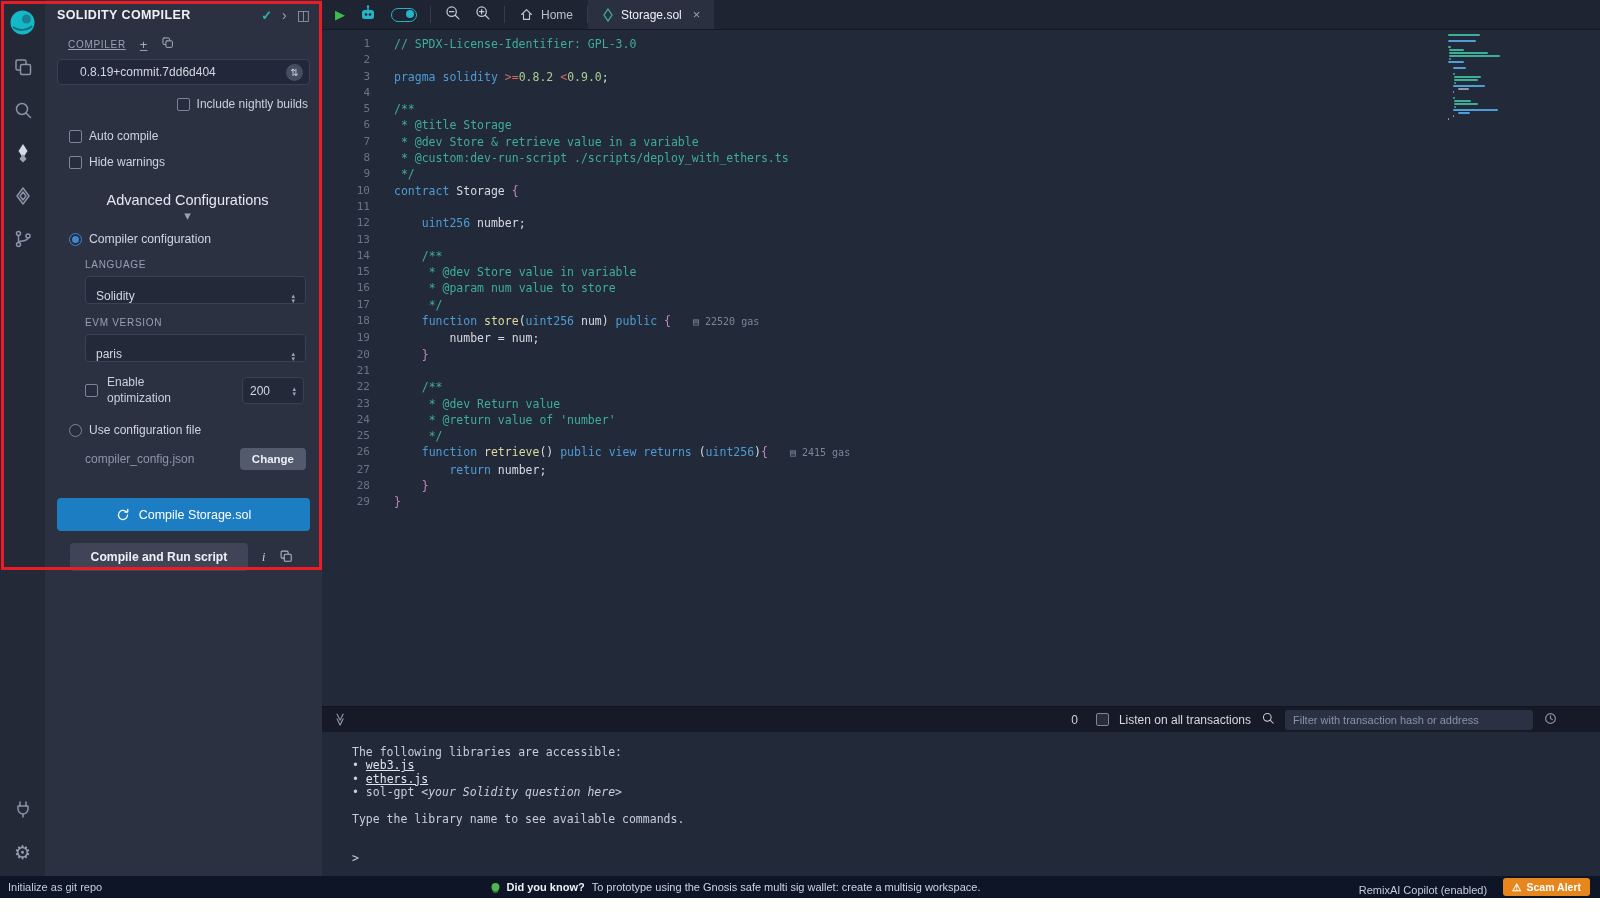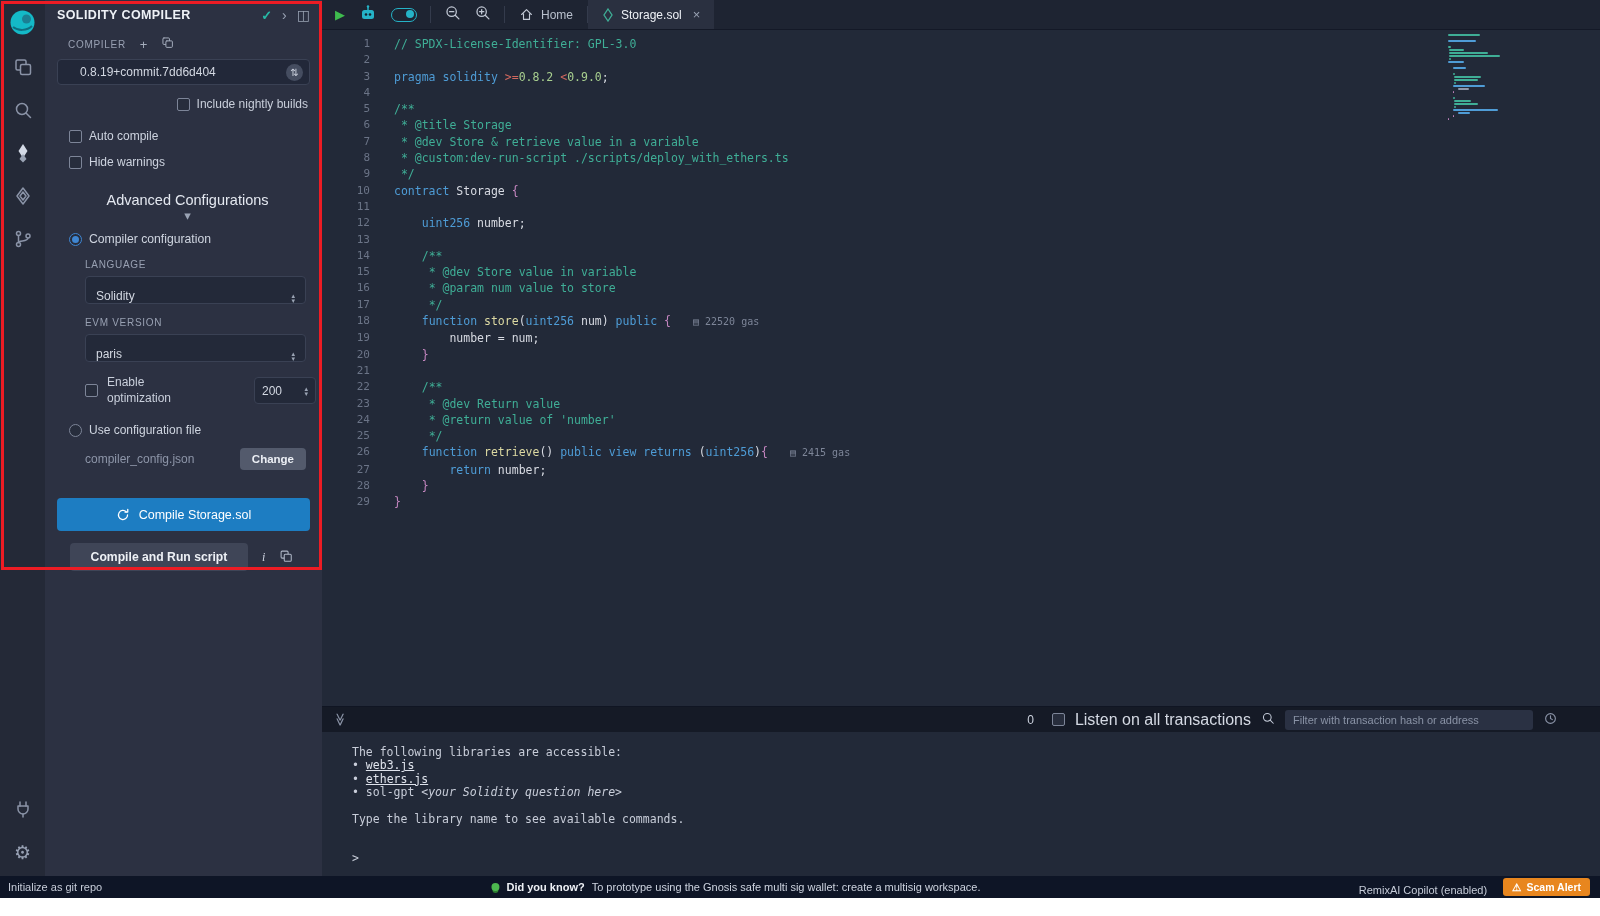--- a/index.html
+++ b/index.html
@@ -22,21 +22,21 @@
 
   
   .panel { position: absolute; left: 45px; top: 0; width: 277px; height: 876px; background: #2c3142;
            color: #cdd3df; font-size: 12px; }
   .panel-header { height: 30px; display: flex; align-items: center; padding: 0 12px; gap: 10px; }
   .panel-title { flex: 1; font-size: 12.5px; font-weight: bold; color: #eef1f6; letter-spacing: 0.4px; }
   .hdr-check { color: #27b8a5; font-size: 13px; font-weight: bold; }
   .hdr-icon { color: #9aa3b4; font-size: 14px; cursor: pointer; }
 
   .compiler-row { margin: 6px 16px 0 23px; display: flex; align-items: center; gap: 14px;
-                  font-size: 10px; letter-spacing: 0.7px; color: #98a0b2; }
+                  font-size: 10px; letter-spacing: 0.7px; color: #98a0b2; text-decoration: underline; }
   .compiler-row .mini-ic { color: #a6aebd; font-size: 13px; letter-spacing: 0; cursor: pointer; }
 
   .version-select { margin: 7px 12px 0 12px; height: 26px; background: #222839; border: 1px solid #3a4154;
                     border-radius: 4px; display: flex; align-items: center; padding: 0 6px 0 22px;
                     color: #d3d8e2; cursor: pointer; }
   .version-select .vtext { flex: 1; }
   .vs-circle { width: 17px; height: 17px; border-radius: 50%; background: #454d60; color: #cfd5e1;
                font-size: 10px; display: flex; align-items: center; justify-content: center; }
 
   .row { display: flex; align-items: center; gap: 7px; }
@@ -55,21 +55,21 @@
   .adv-title { flex: 1; font-size: 14.5px; color: #e4e8f0; }
   .adv-chevron { color: #9aa3b4; font-size: 13px; }
 
   .radio-row1 { margin: 9px 0 0 24px; color: #ced4df; font-size: 12.2px; }
   .small-label { margin: 13px 0 0 40px; font-size: 10px; letter-spacing: 0.7px; color: #98a0b2; }
   .select-box { margin: 6px 16px 0 40px; height: 28px; background: #232939; border: 1px solid #3a4154;
                 border-radius: 4px; display: flex; align-items: flex-end; padding: 0 10px; color: #d3d8e2; cursor: pointer; }
   .select-box .stext { flex: 1; }
   .caret-stack { display: flex; flex-direction: column; line-height: 5px; font-size: 7px; color: #9aa3b4; }
 
-  .opt-row { margin: 13px 6px 0 40px; display: flex; align-items: center; }
+  .opt-row { margin: 13px 18px 0 40px; display: flex; align-items: center; }
   .opt-label { width: 86px; margin-left: 9px; line-height: 1.3; color: #c9cfdb; }
   .num-input { margin-left: auto; width: 62px; height: 27px; background: #232939; border: 1px solid #3a4154;
                border-radius: 4px; display: flex; align-items: center; padding: 0 7px; color: #d3d8e2; cursor: text; }
   .num-input .ntext { flex: 1; }
 
   .radio-row2 { margin: 17px 0 0 24px; color: #ced4df; }
   .config-row { margin: 11px 16px 0 40px; display: flex; align-items: center; }
   .config-name { color: #8d95a8; }
   .change-btn { margin-left: auto; background: #535a6c; color: #eceff5; font-size: 11.5px; font-weight: bold;
                 padding: 5px 12px; border-radius: 4px; cursor: pointer; }
@@ -113,21 +113,21 @@
   .gas { color: #7d8598; font-size: 10px; margin-left: 22px; }
 
   .minimap { position: absolute; top: 4px; right: 82px; width: 70px; }
   .mm-line { height: 2px; margin-bottom: 1px; border-radius: 1px; }
 
   .term-toolbar { flex: none; height: 26px; background: #151a26; display: flex; align-items: center;
                   padding: 0 42px 0 12px; color: #ccd2de; font-size: 12px; border-top: 1px solid #101523; }
   .dbl-chevron { color: #8a93a6; font-size: 13px; transform: rotate(90deg); cursor: pointer; }
   .tt-right { margin-left: auto; display: flex; align-items: center; gap: 10px; }
   .tt-badge { color: #ccd2de; margin-right: 8px; }
-  .listen-label { color: #d4d9e3; font-size: 16px; }
+  .listen-label { color: #d4d9e3; font-size: 12px; }
   .filter-input { width: 248px; height: 20px; background: #2a3143; border: none; border-radius: 3px;
                   color: #c3c9d6; font-size: 11px; padding: 0 8px; outline: none; font-family: "Liberation Sans", sans-serif; }
   .filter-input::placeholder { color: #8a93a6; }
 
   .terminal { flex: 1; background: #222938; padding: 14px 0 0 30px;
               font-family: "DejaVu Sans Mono", monospace; font-size: 11.5px; color: #c8cdd9; }
   .term-row { min-height: 13.4px; line-height: 13.4px; white-space: pre-wrap; }
   .tp-link { text-decoration: underline; color: #dfe3ec; cursor: pointer; }
   .tp-it { font-style: italic; }
   .term-prompt { margin-top: 26px; line-height: 13.4px; color: #c8cdd9; }

